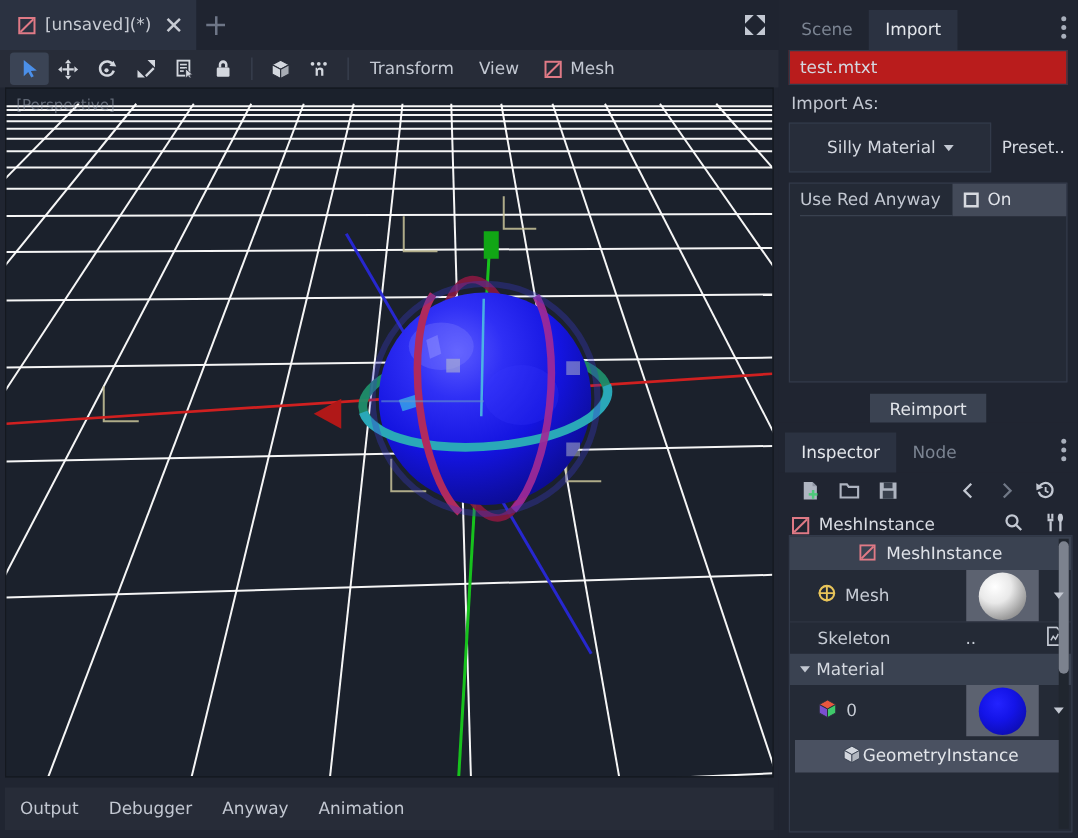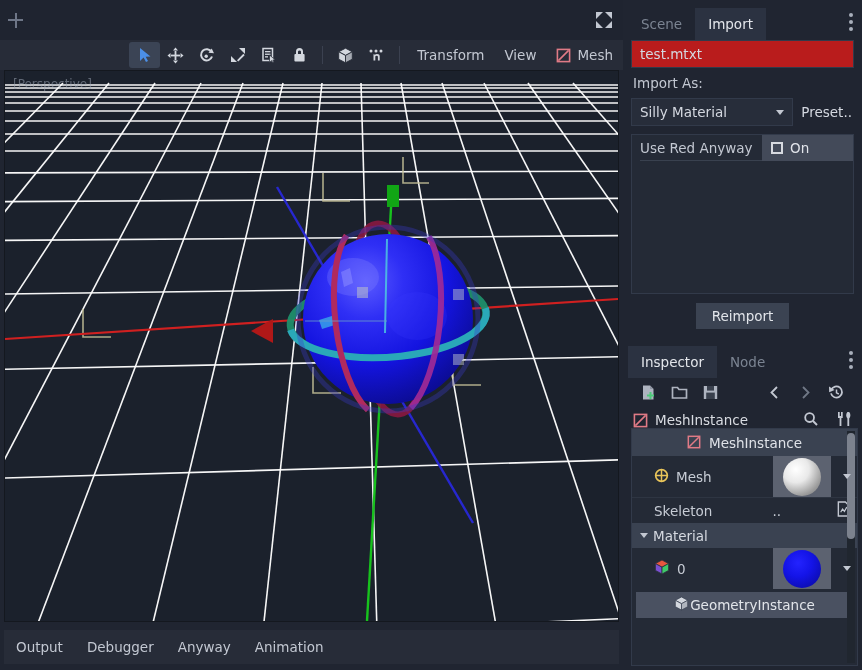--- a/index.html
+++ b/index.html
@@ -54,21 +54,21 @@
   
   .icon-node {
     width: 15px; height: 15px; flex: none; position: relative;
   }
   .icon-node svg { display:block; }
 
   
   .viewtoolbar {
     position: absolute; left: 0; top: 40px; width: 623px; height: 30px;
     background: #272c38;
-    display: flex; align-items: center; padding-left: 8px; gap: 0px; justify-content: flex-end;
+    display: flex; align-items: center; padding-left: 8px; gap: 0px;
   }
   .tbtn {
     width: 31px; height: 26px; display: flex; align-items: center; justify-content: center;
     cursor: pointer; flex: none;
   }
   .tbtn.active { background: #3b4455; border-radius: 3px; }
   .tsep { width: 1px; height: 18px; background: #3b4150; margin: 0 7px; flex: none; }
   .tmenu {
     height: 26px; display: flex; align-items: center; gap: 6px;
     padding: 0 10px; color: #c3c8d2; font-size: 13.5px; cursor: pointer; flex: none;
@@ -117,24 +117,24 @@
     position: relative; margin: 0 8px; padding: 0;
   }
   .lineedit {
     height: 28px; background: #b91c1c; border: 1px solid #323a4a;
     color: #d4d8e0; font-size: 13.5px; display:flex; align-items:center; padding: 0 8px;
     margin-bottom: 7px;
   }
   .implabel { color: #c3c8d2; font-size: 13.5px; margin: 0 0 7px 2px; }
   .row-flex { display: flex; align-items: center; gap: 8px; margin-bottom: 8px; }
   .combo {
-    flex: 1; height: 28px; background: #272d3a; border: 1px solid #323a4a;
+    flex: 1; height: 40px; background: #272d3a; border: 1px solid #323a4a;
     display: flex; align-items: center; padding: 0 8px;
     color: #d4d8e0; font-size: 13.5px; cursor: pointer; position: relative;
-    justify-content: space-between;
+    justify-content: center;
   }
   .chev {
     width: 0; height: 0; border-left: 4.5px solid transparent; border-right: 4.5px solid transparent;
     border-top: 5px solid #c3c8d2; flex: none; margin-left: 6px;
   }
   .presetbtn { color: #d4d8e0; font-size: 13.5px; cursor: pointer; white-space: nowrap; padding-right: 2px; }
 
   .propbox {
     background: #242a36; border: 1px solid #323a4a; height: 160px; position: relative;
   }
@@ -225,20 +225,30 @@
   }
 </style>
 </head>
 <body>
 
 <div id="app">
 
   <div id="left">
 
     <div class="tabbar">
+      <div class="scene-tab">
+        <span class="icon-node">
+          <svg width="15" height="15" viewBox="0 0 16 16">
+            <rect x="1.5" y="1.5" width="13" height="13" fill="none" stroke="#e07a86" stroke-width="1.7"></rect>
+            <line x1="2.5" y1="13.5" x2="13.5" y2="2.5" stroke="#e07a86" stroke-width="1.7"></line>
+          </svg>
+        </span>
+        <span class="tlabel">[unsaved](*)</span>
+        <span class="tab-close"></span>
+      </div>
       <div class="tab-add"></div>
       <div class="fullscreen-btn">
         <svg width="18" height="18" viewBox="0 0 18 18">
           <g fill="#c3c8d2">
             <polygon points="1,1 8,1 1,8"></polygon>
               <polygon points="17,1 17,8 10,1"></polygon>
             <polygon points="1,17 1,10 8,17"></polygon>
               <polygon points="17,17 10,17 17,10"></polygon>
           </g>
         </svg>

